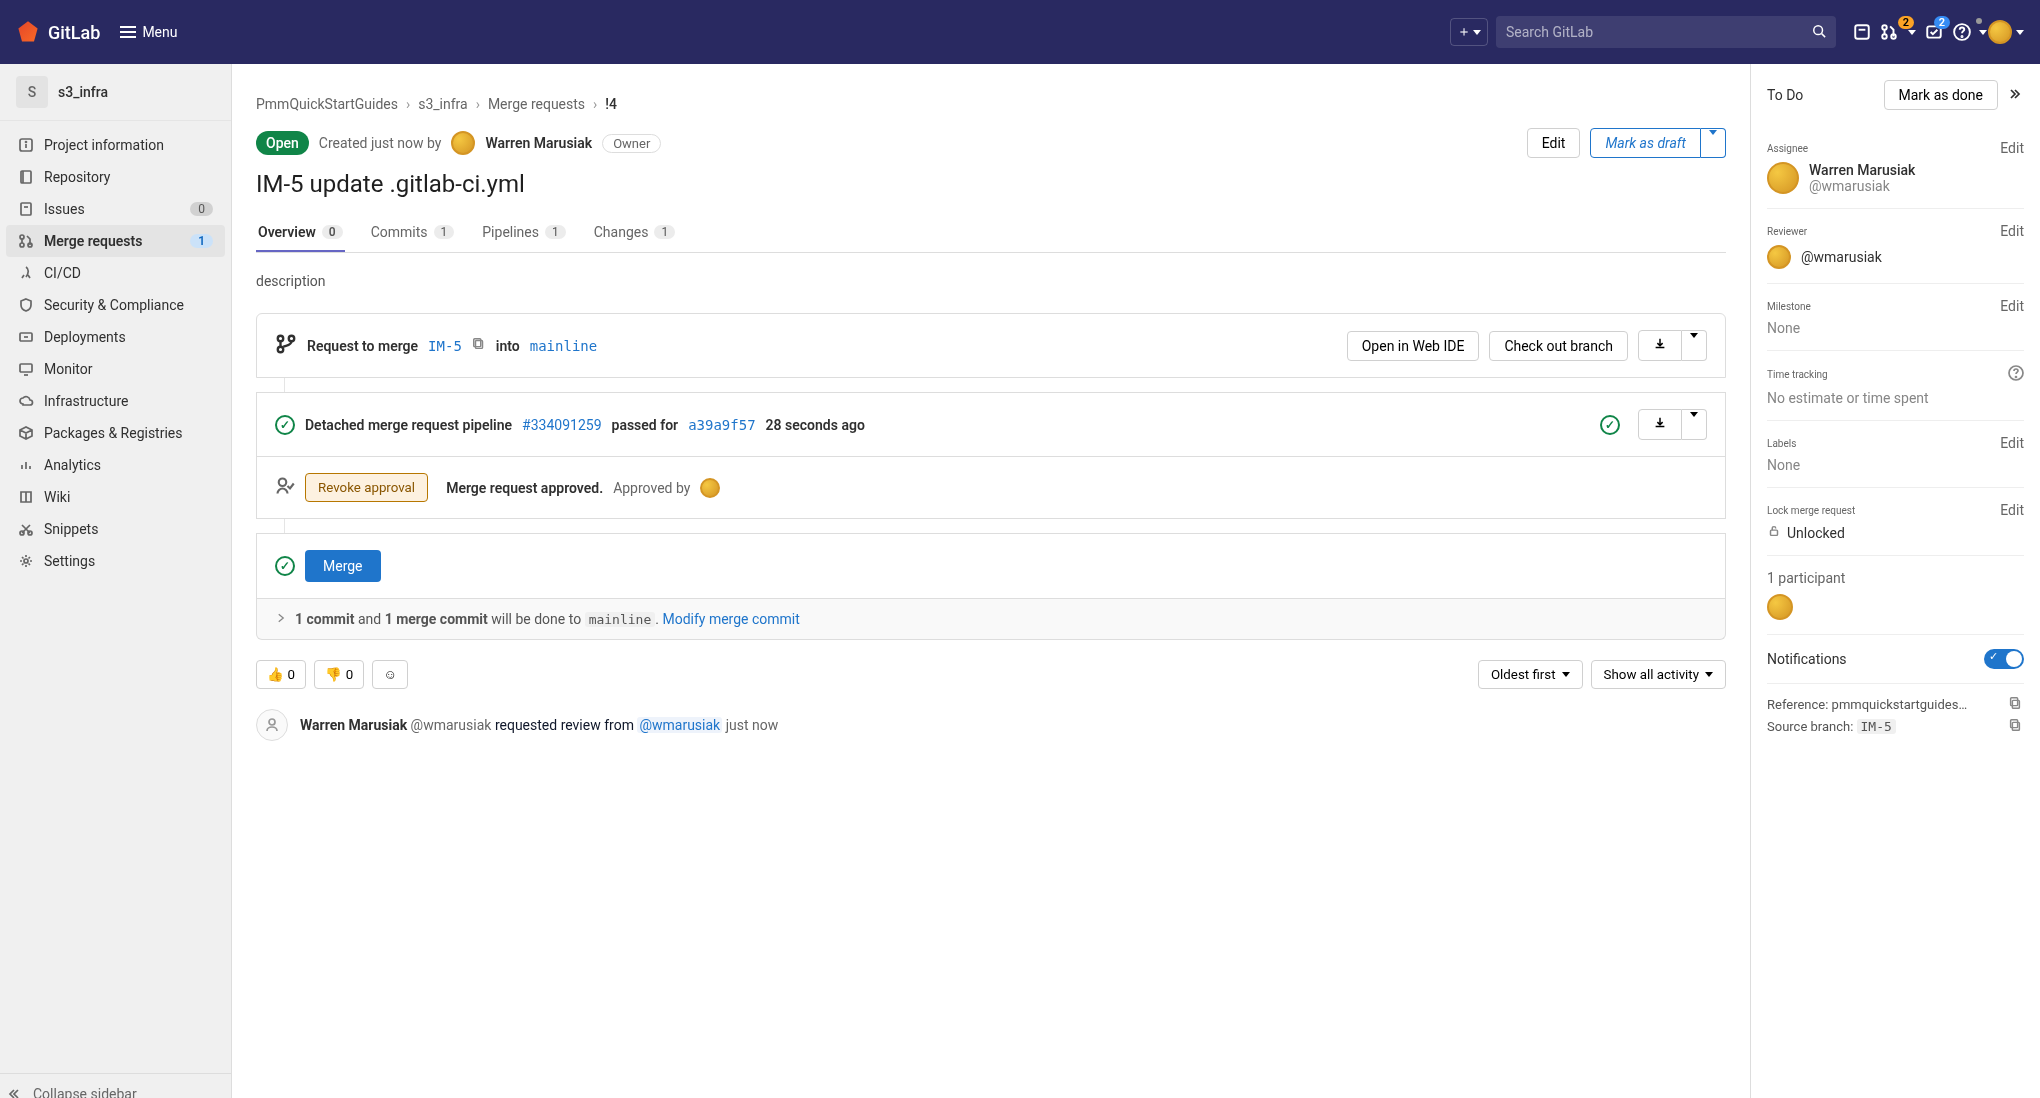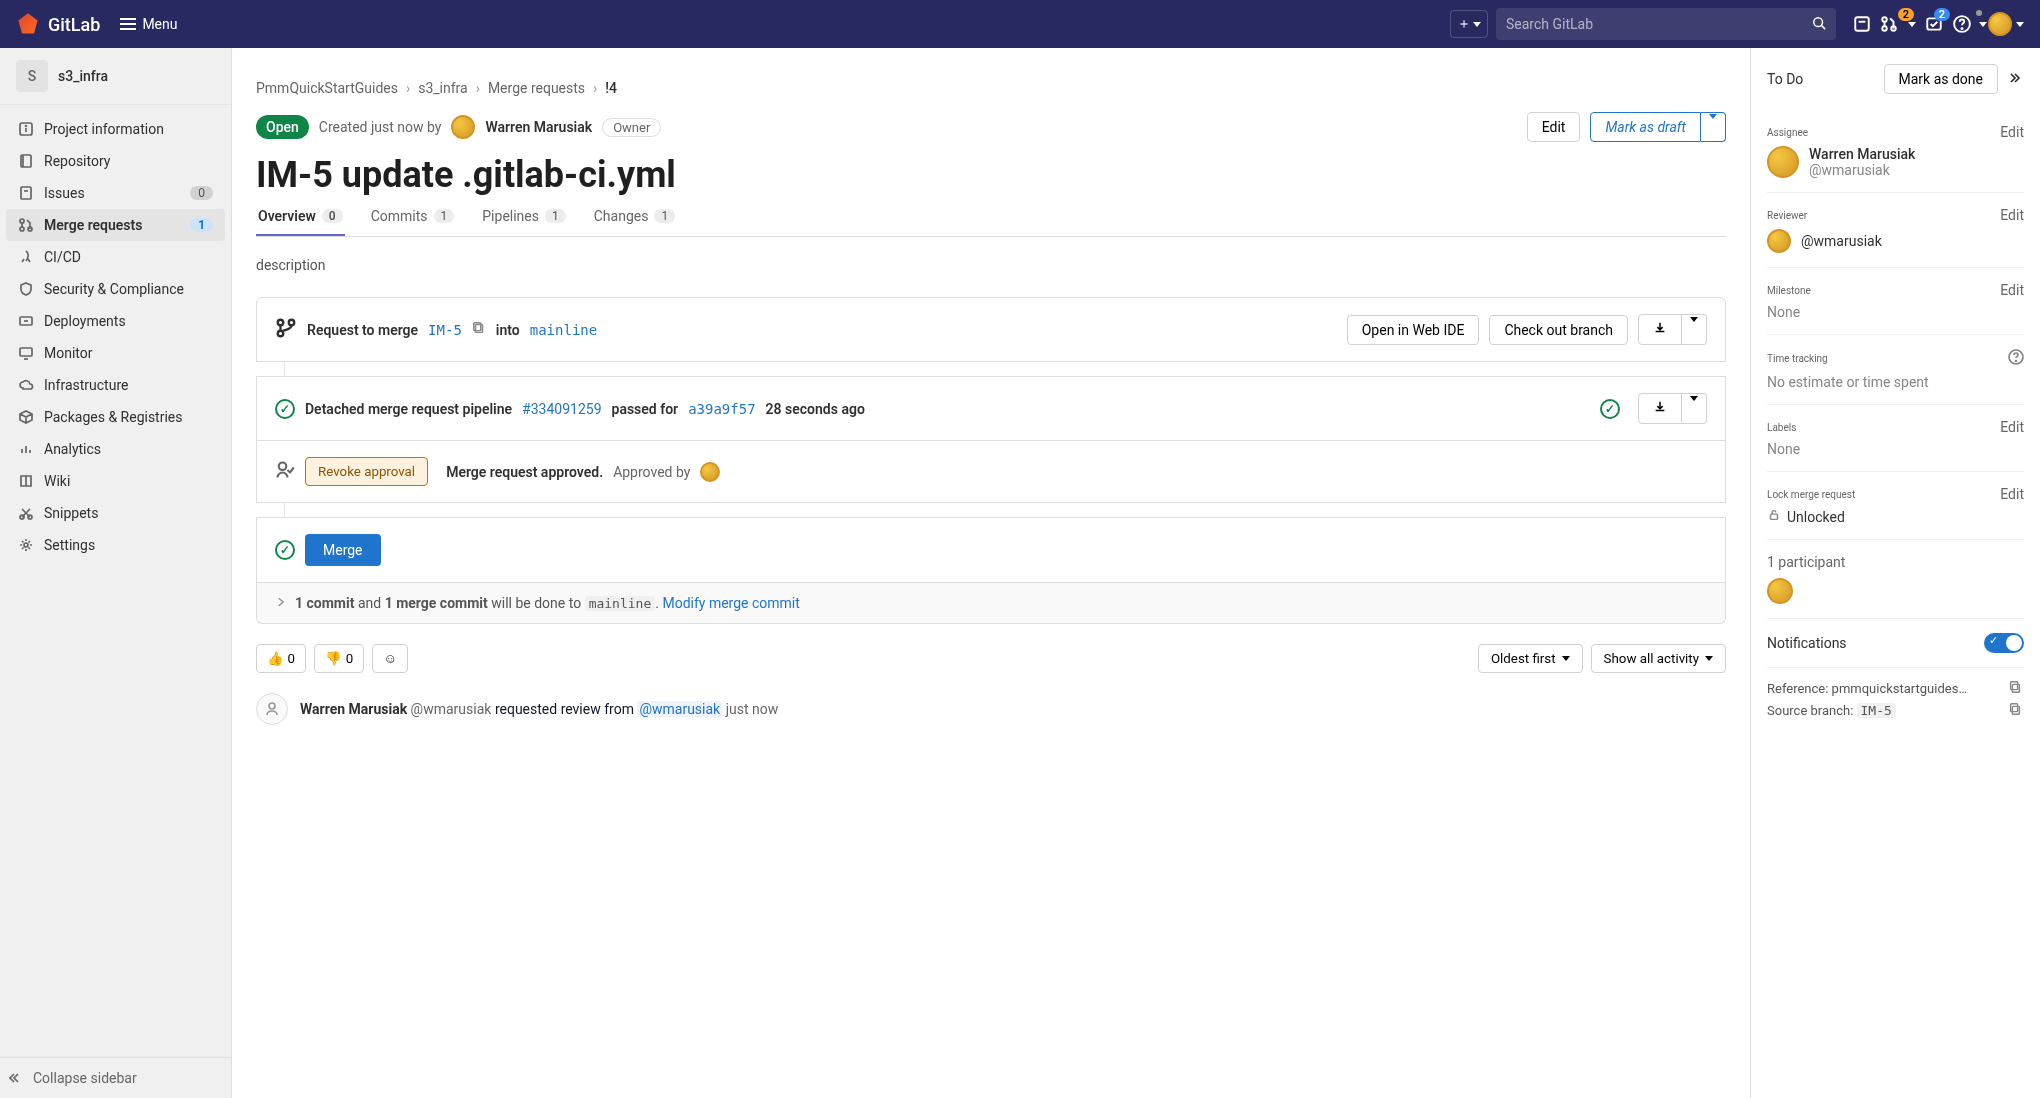--- a/index.html
+++ b/index.html
@@ -1,19 +1,19 @@
 <!DOCTYPE html>
 <html><head>
 <meta charset="utf-8">
 <style>
 * { margin: 0; padding: 0; box-sizing: border-box; font-family: -apple-system, BlinkMacSystemFont, "Segoe UI", Roboto, sans-serif; }
 body { background: #fff; font-size: 14px; color: #303030; }
 
 
-.top-header { background: #292961; height: 48px; display: flex; align-items: center; padding: 0 16px; color: #fff; }
+.top-header { background: #292961; height: 64px; display: flex; align-items: center; padding: 0 16px; color: #fff; }
 .logo-area { display: flex; align-items: center; gap: 8px; }
 .logo-icon { width: 24px; height: 24px; background: linear-gradient(135deg, #e24329, #fc6d26); clip-path: polygon(50% 5%, 90% 35%, 75% 90%, 25% 90%, 10% 35%); }
 .logo-text { font-size: 18px; font-weight: 500; }
 .menu-btn { display: flex; align-items: center; gap: 6px; margin-left: 20px; cursor: pointer; }
 .hamburger { width: 16px; height: 2px; background: #fff; box-shadow: 0 -5px 0 #fff, 0 5px 0 #fff; }
 .spacer { flex: 1; }
 .hdr-icon { display: flex; align-items: center; justify-content: center; width: 36px; height: 32px; cursor: pointer; position: relative; }
 .plus-dd { display:flex; align-items:center; gap:2px; border:1px solid rgba(255,255,255,.2); border-radius:4px; padding:4px 6px; }
 .search-box { background: rgba(255,255,255,.1); border-radius: 4px; height: 32px; width: 340px; display: flex; align-items: center; padding: 0 10px; margin: 0 8px; }
 .search-input { background: transparent; border: none; outline: none; color: #fff; flex: 1; font-size: 14px; }
@@ -48,21 +48,21 @@
 .breadcrumbs a { color: #666; text-decoration: none; }
 .mr-head-row { display: flex; align-items: center; gap: 10px; margin-bottom: 12px; }
 .status-open { background: #108548; color: #fff; padding: 4px 10px; border-radius: 12px; font-weight: 500; font-size: 14px; }
 .created-text { color: #666; }
 .owner-badge { border: 1px solid #ddd; border-radius: 12px; padding: 1px 10px; font-size: 13px; color: #666; }
 .btn { border: 1px solid #d0d0d0; background: #fff; padding: 6px 14px; border-radius: 4px; cursor: pointer; font-size: 14px; }
 .btn.primary-outline { border-color: #1f75cb; color: #1f75cb; font-style: italic; }
 .btn-group { display: flex; }
 .btn-group .btn:first-child { border-radius: 4px 0 0 4px; }
 .btn-group .btn.split { border-left: 0; border-radius: 0 4px 4px 0; padding: 6px 8px; }
-.title-h1 { font-size: 36px; font-weight: 700; margin-bottom: 2px; color: #1f1f1f; }
+.title-h1 { font-size: 24px; font-weight: 400; margin-bottom: 16px; color: #1f1f1f; }
 .tabs { display: flex; gap: 24px; border-bottom: 1px solid #ddd; margin-bottom: 20px; }
 .tab { padding: 10px 2px; cursor: pointer; display: flex; align-items: center; gap: 6px; color: #666; border-bottom: 2px solid transparent; }
 .tab.active { color: #303030; font-weight: 600; border-bottom-color: #6666c4; }
 .count-badge { background: #ececec; color: #555; border-radius: 10px; padding: 0 7px; font-size: 12px; }
 .desc-text { color: #555; margin-bottom: 24px; }
 
 .panel { border: 1px solid #ddd; border-radius: 6px; padding: 16px 18px; margin-bottom: 0; }
 .panel + .panel { border-top: 0; }
 .panel-stack .panel:first-child { border-radius: 6px 6px 0 0; }
 .panel-stack .panel:last-child { border-radius: 0 0 6px 6px; }

